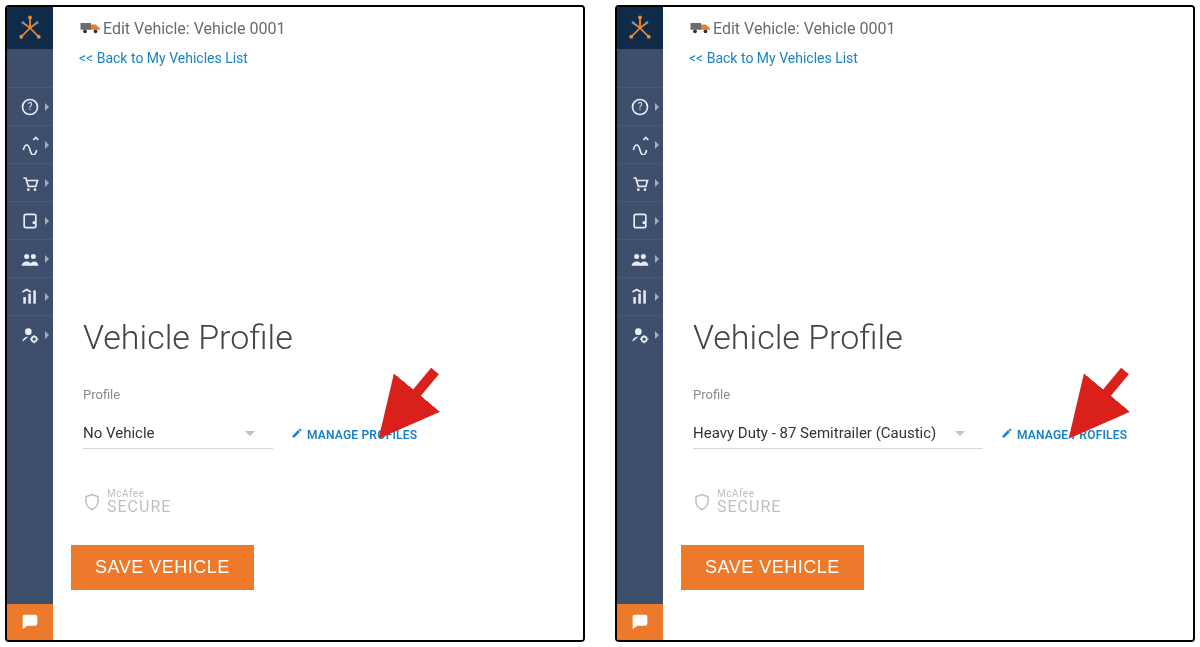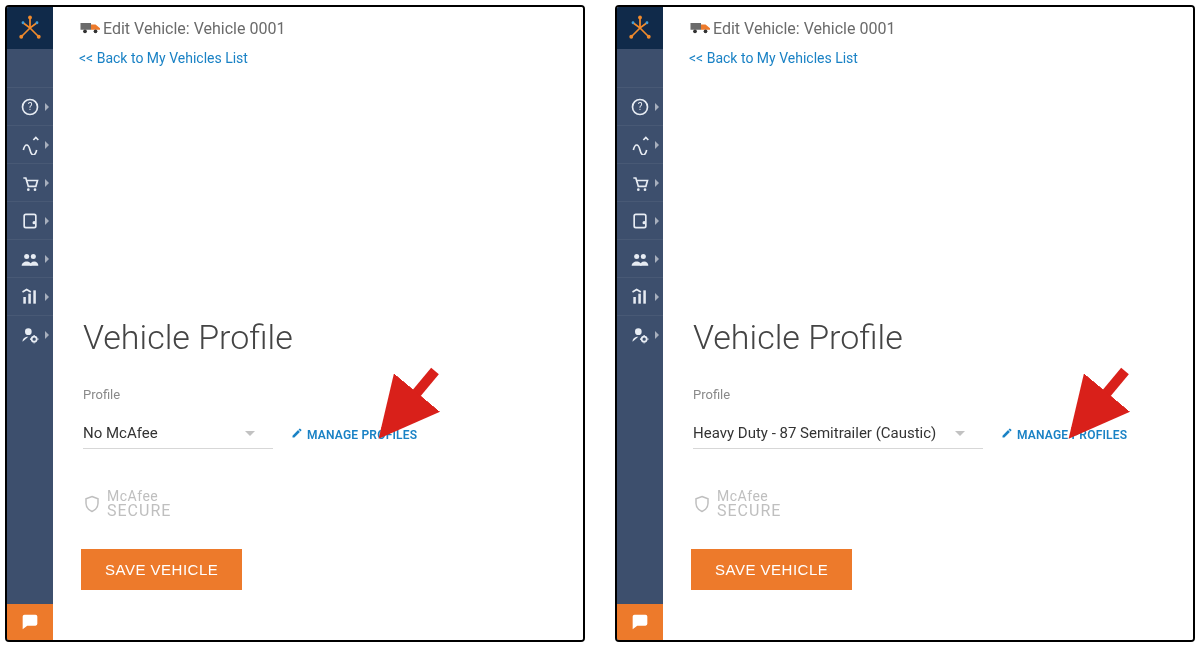--- a/index.html
+++ b/index.html
@@ -149,29 +149,29 @@
   .secure-badge {
     display: flex;
     align-items: center;
     gap: 6px;
     color: #bfbfbf;
     margin: 40px 0 0 30px;
     font-size: 10px;
     line-height: 1;
   }
   .secure-badge svg { width: 18px; height: 18px; fill: #bfbfbf; }
-  .secure-badge .txt .top { font-size: 14px; letter-spacing: 0.5px; }
+  .secure-badge .txt .top { font-size: 10px; letter-spacing: 0.5px; }
   .secure-badge .txt .bot { font-size: 16px; letter-spacing: 1px; }
   .save-btn {
-    margin: 30px 0 0 28px;
+    margin: 30px 0 0 18px;
     background: #ed7a2b;
     color: #fff;
     border: none;
     padding: 12px 24px;
-    font-size: 15px;
+    font-size: 18px;
     letter-spacing: 0.5px;
     cursor: pointer;
   }
   .arrow-annot {
     position: absolute;
     pointer-events: none;
   }
   .arrow-annot svg { width: 70px; height: 80px; }
 </style>
 </head>
@@ -270,21 +270,21 @@
       </div>
       <a class="back-link">&lt;&lt; Back to My Vehicles List</a>
     </div>
 
     <h2 class="section-title">Vehicle Profile</h2>
 
     <div class="profile-block">
       <div class="field-label">Profile</div>
       <div class="field-row">
         <div class="select" style="width:190px">
-          <span>No McAfee</span>
+          <span>No Vehicle</span>
           <span class="caret"></span>
         </div>
         <a class="manage-link">
           <span><svg viewBox="0 0 24 24">
                 <path d="M3 17.25V21h3.75L17.81 9.94l-3.75-3.75L3 17.25zM20.71 7.04a1 1 0 0 0 0-1.41l-2.34-2.34a1 1 0 0 0-1.41 0l-1.83 1.83 3.75 3.75 1.83-1.83z"></path>
               </svg></span>
           <span>MANAGE PROFILES</span>
         </a>
       </div>
     </div>

